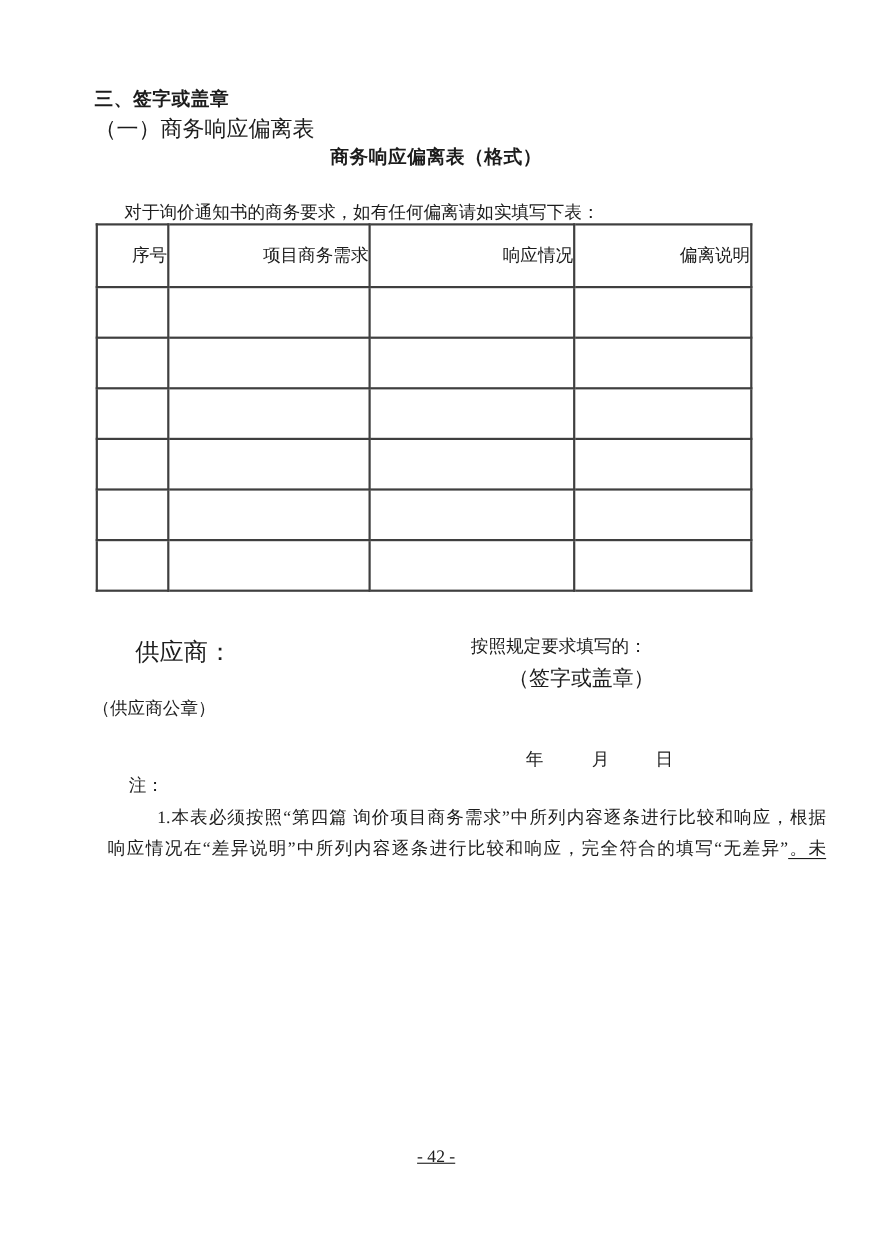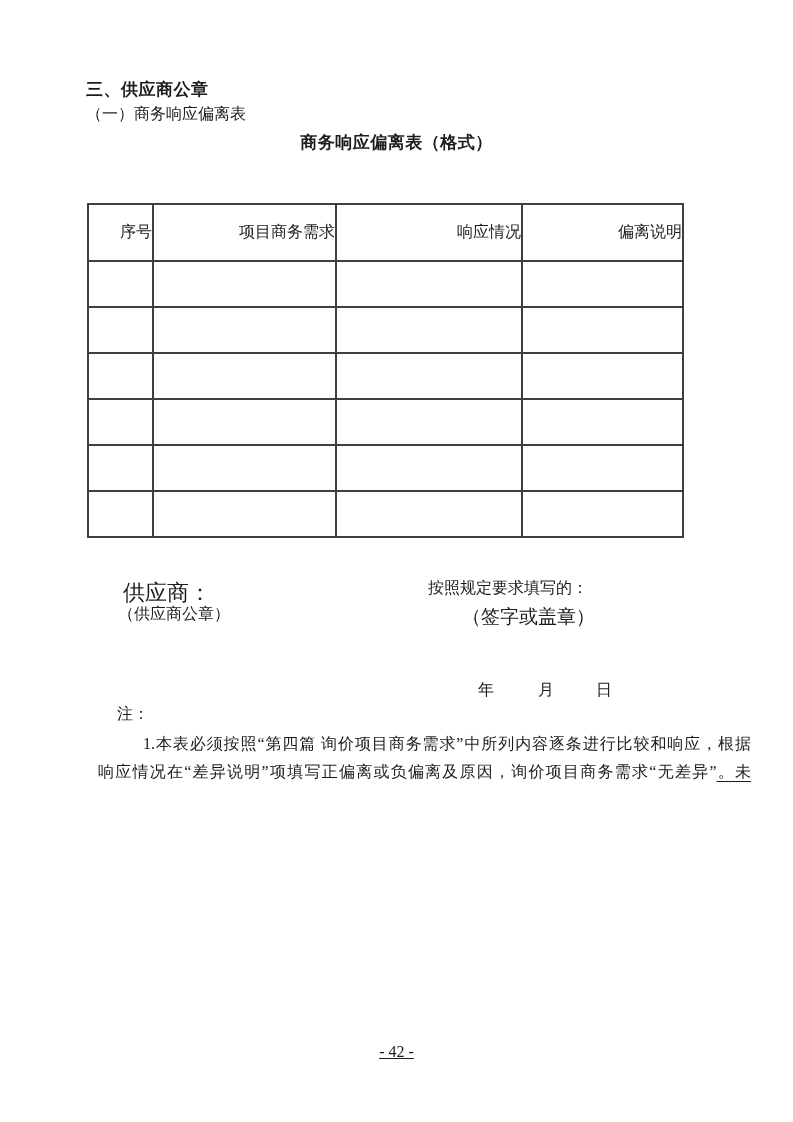--- a/index.html
+++ b/index.html
@@ -13,21 +13,21 @@
     overflow:hidden;
   }
   .abs{position:absolute;}
   .section-heading{
     left:86px;top:78px;
     font-size:17px;font-weight:bold;
     letter-spacing:0.5px;
   }
   .subsection-heading{
     left:86px;top:104px;
-    font-size:16px;
+    font-size:20px;
   }
   .form-title{
     left:0;top:131px;width:793px;
     text-align:center;
     font-size:17px;font-weight:bold;
     letter-spacing:0.5px;
   }
   .intro-line{
     left:113px;top:183px;
     font-size:16px;
@@ -43,21 +43,21 @@
     border:2px solid #3f3f3f;
     font-size:16px;
     font-weight:normal;
     text-align:center;
     vertical-align:middle;
     padding:0;
   }
   table.deviation th{height:55px;text-align:right;}
   table.deviation td{height:44px;}
   .sig-supplier-label{left:123px;top:578px;font-size:22px;}
-  .sig-supplier-seal{left:84px;top:604px;font-size:16px;margin-left:34px;}
+  .sig-supplier-seal{left:84px;top:634px;font-size:16px;}
   .sig-rep-label{left:428px;top:578px;font-size:16px;}
   .sig-rep-seal{left:462px;top:604px;font-size:19px;}
   .date-line{left:478px;top:680px;font-size:16px;display:flex;}
   .date-line span{display:inline-block;}
   .date-month{margin-left:44px;}
   .date-day{margin-left:42px;}
   .note-label{left:117px;top:704px;font-size:16px;}
   .note-paragraph{
     left:88px;top:730px;width:653px;
     font-size:16px;line-height:28px;
@@ -69,26 +69,27 @@
   .page-number{
     left:0;top:1043px;width:793px;
     text-align:center;font-size:16px;text-decoration:underline;
   }
 </style>
 </head>
 <body>
 
 <div class="page">
 
-  <div class="abs section-heading">三、供应商公章</div>
+  <div class="abs section-heading">三、签字或盖章</div>
 
   <div class="abs subsection-heading">（一）商务响应偏离表</div>
 
   <div class="abs form-title">商务响应偏离表（格式）</div>
 
+  <div class="abs intro-line">对于询价通知书的商务要求，如有任何偏离请如实填写下表：</div>
 
   <table class="deviation">
     <colgroup>
       <col style="width:65px">
       <col style="width:183px">
       <col style="width:186px">
       <col style="width:161px">
     </colgroup>
     <thead>
       <tr>
@@ -146,18 +147,18 @@
   <div class="abs date-line">
     <span>年</span>
     <span class="date-month">月</span>
     <span class="date-day">日</span>
   </div>
 
   <div class="abs note-label">注：</div>
 
   <div class="abs note-paragraph">
     <div class="note-line justified"><span class="indent"></span><span>1.本表必须按照“第四篇 询价项目商务需求”中所列内容逐条进行比较和响应，根据</span></div>
-    <div class="note-line justified"><span>响应情况在“差异说明”项填写正偏离或负偏离及原因，询价项目商务需求“无差异”</span><span class="underlined">。未</span></div>
+    <div class="note-line justified"><span>响应情况在“差异说明”中所列内容逐条进行比较和响应，完全符合的填写“无差异”</span><span class="underlined">。未</span></div>
   </div>
 
   <div class="abs page-number">- 42 -</div>
 
 </div>
 
 </body></html>

